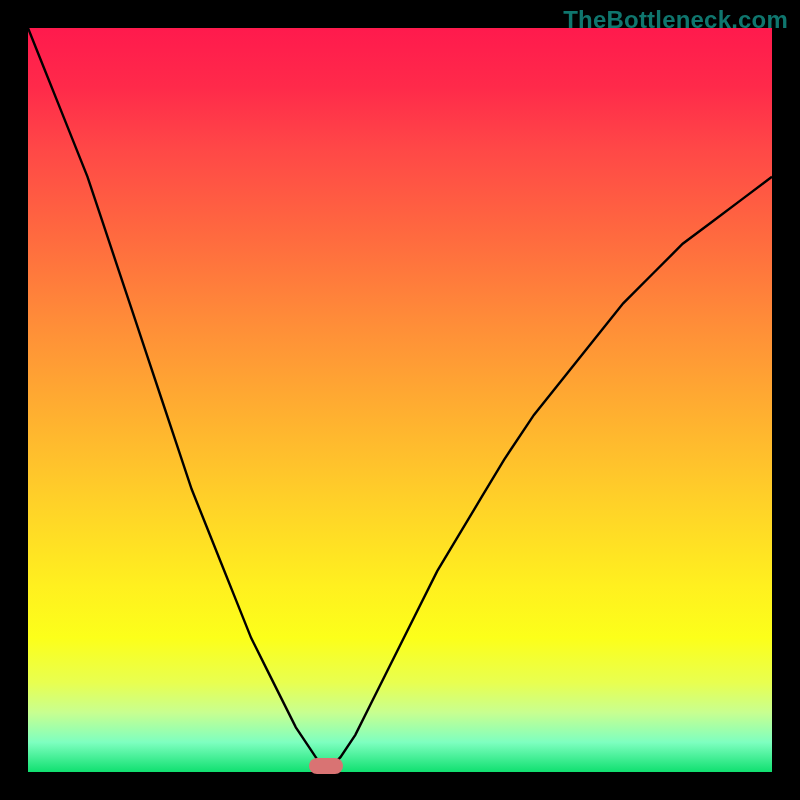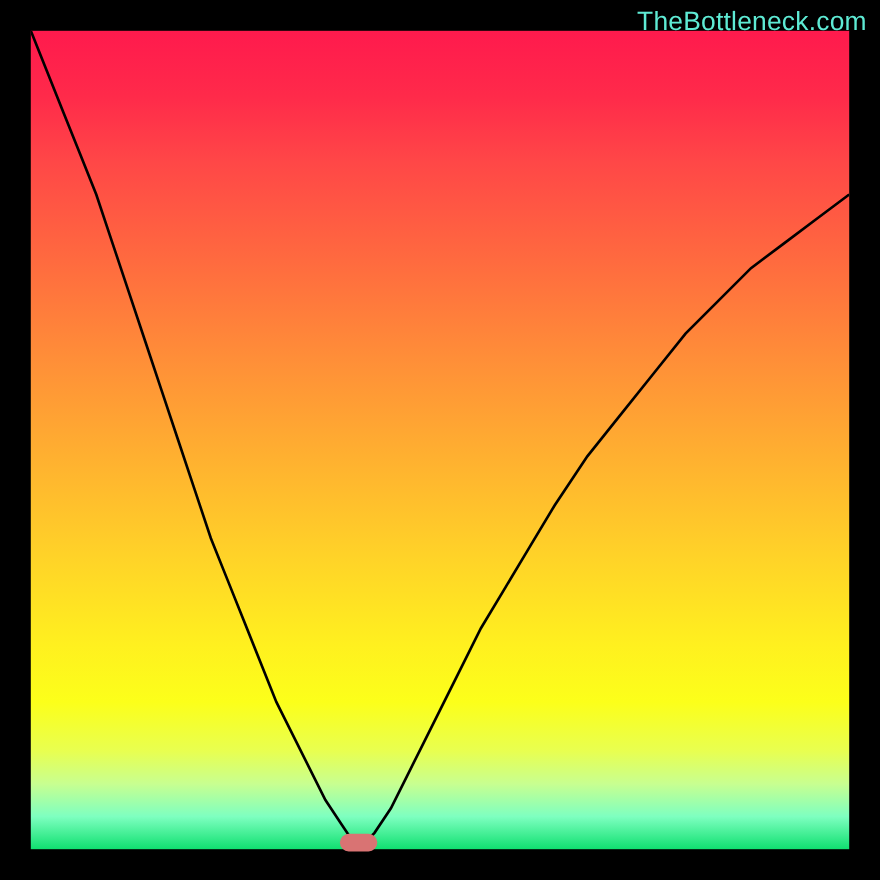--- a/index.html
+++ b/index.html
@@ -14,23 +14,23 @@
   .outer {
     position: relative;
     width: 800px;
     height: 800px;
     background: #000;
   }
   .watermark {
     position: absolute;
     top: 6px;
     right: 12px;
-    color: #5eead4;
+    color: #0f766e;
     font-size: 24px;
-    font-weight: 400;
+    font-weight: 700;
     letter-spacing: 0.2px;
     z-index: 10;
   }
   .plot-frame {
     position: absolute;
     left: 28px;
     top: 28px;
     width: 744px;
     height: 744px;
     background: #000;

